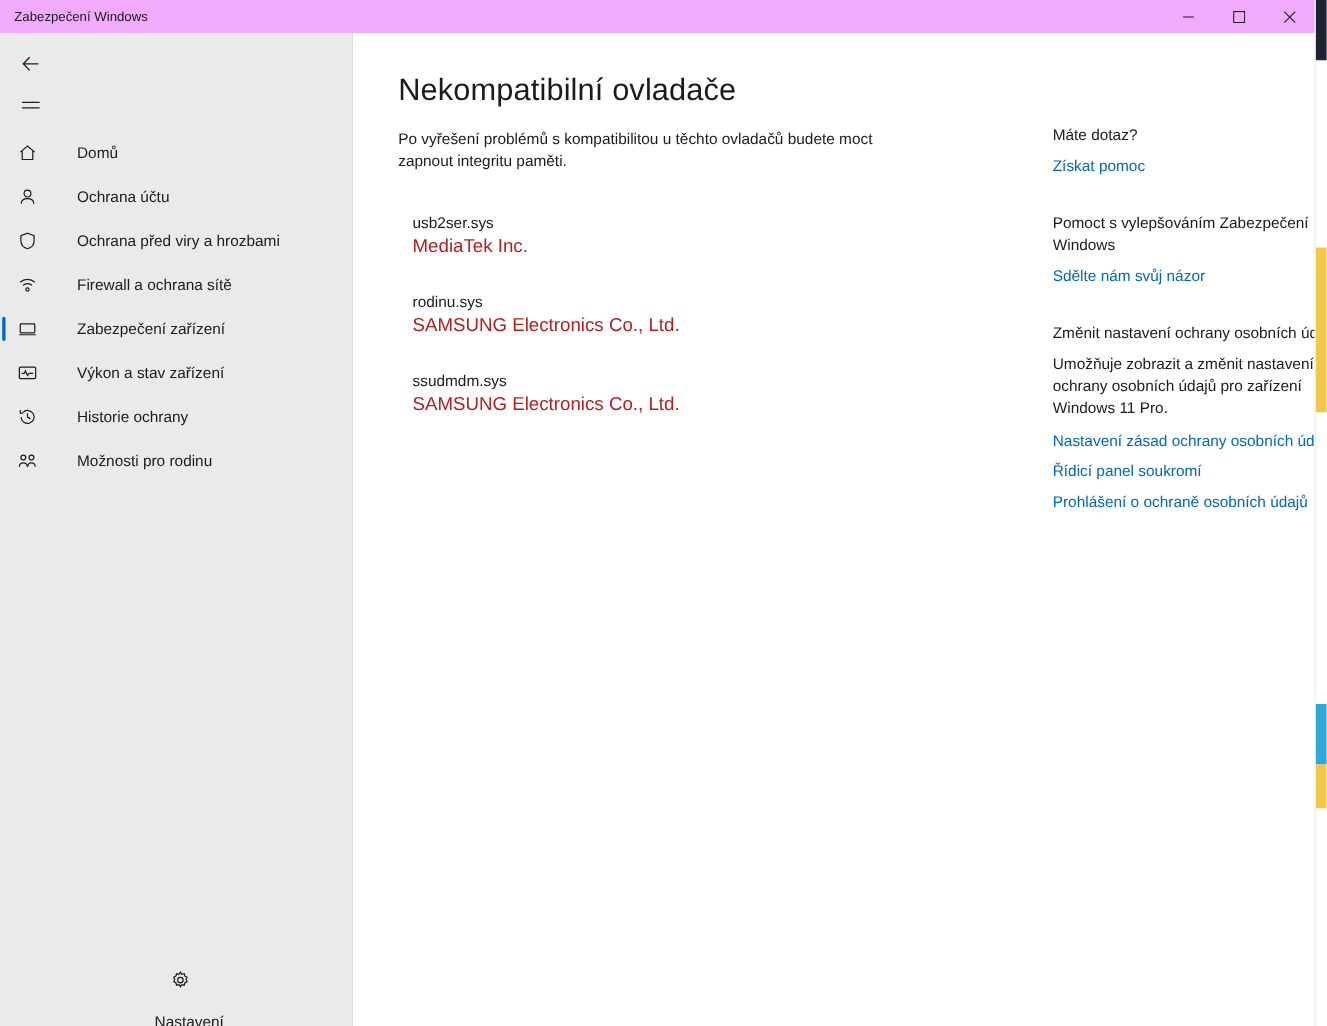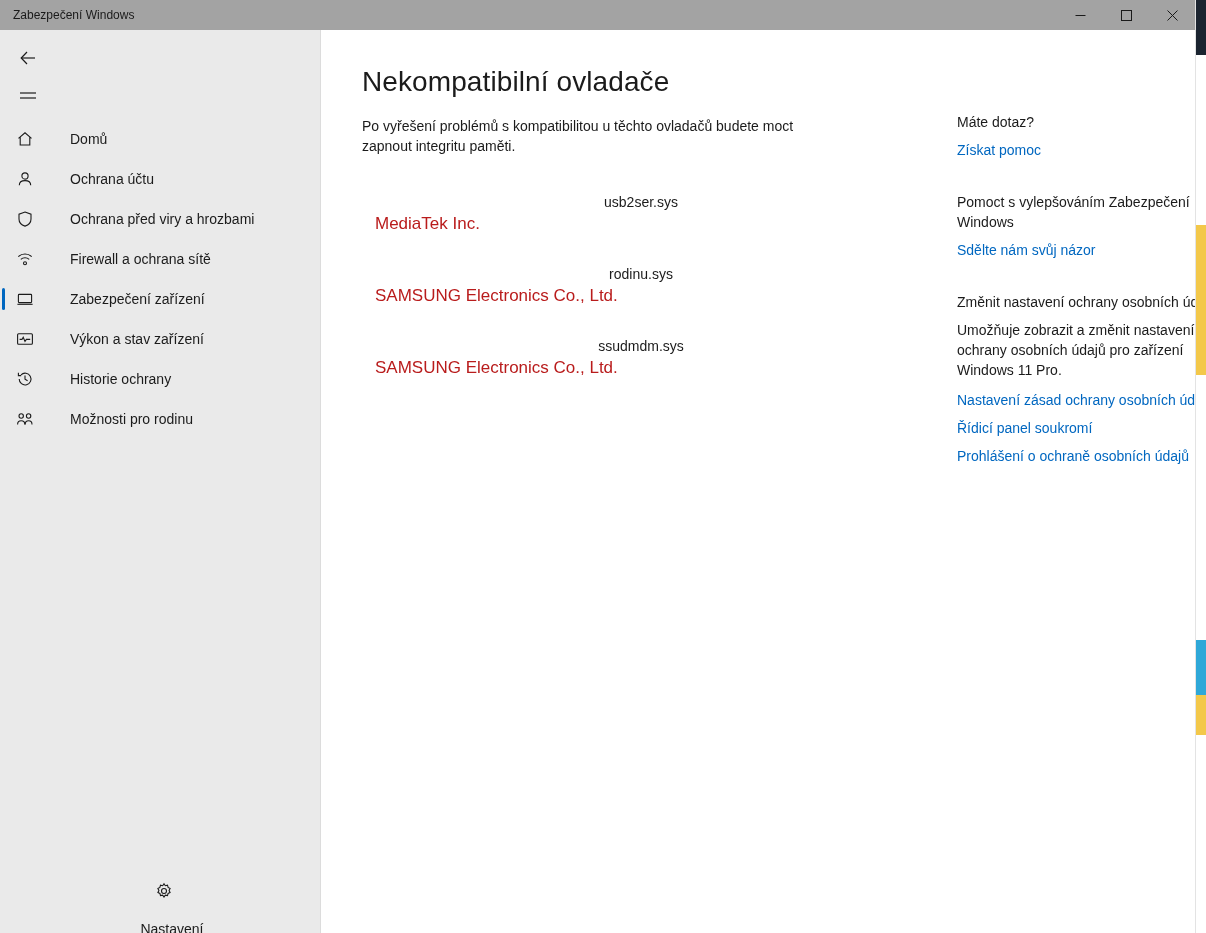--- a/index.html
+++ b/index.html
@@ -28,21 +28,21 @@
   #window {
     position: absolute;
     left: 0; top: 0;
     width: 1196px; height: 933px;
     background: #ffffff;
     border-right: 1px solid #e3e3e3;
   }
   #titlebar {
     position: relative;
     height: 30px;
-    background: #a3a3a3;
+    background: #f0abfc;
     display: flex;
     align-items: center;
   }
   #title-text {
     font-size: 12px;
     color: #1a1a1a;
     padding-left: 13px;
     line-height: 30px;
     user-select: none;
   }
@@ -154,21 +154,20 @@
     line-height: 20px;
     display: inline-block;
   }
 
   #driver-list { margin-top: 38px; }
   .driver-row { margin-bottom: 32px; padding-left: 13px; }
   .driver-name {
     font-size: 14px;
     color: #1b1b1b;
     margin-bottom: 4px;
-    text-align: center;
   }
   .driver-vendor {
     font-size: 17px;
     color: #b91c1c;
   }
 
   .side-heading {
     font-size: 14px;
     font-weight: 400;
     color: #1b1b1b;

